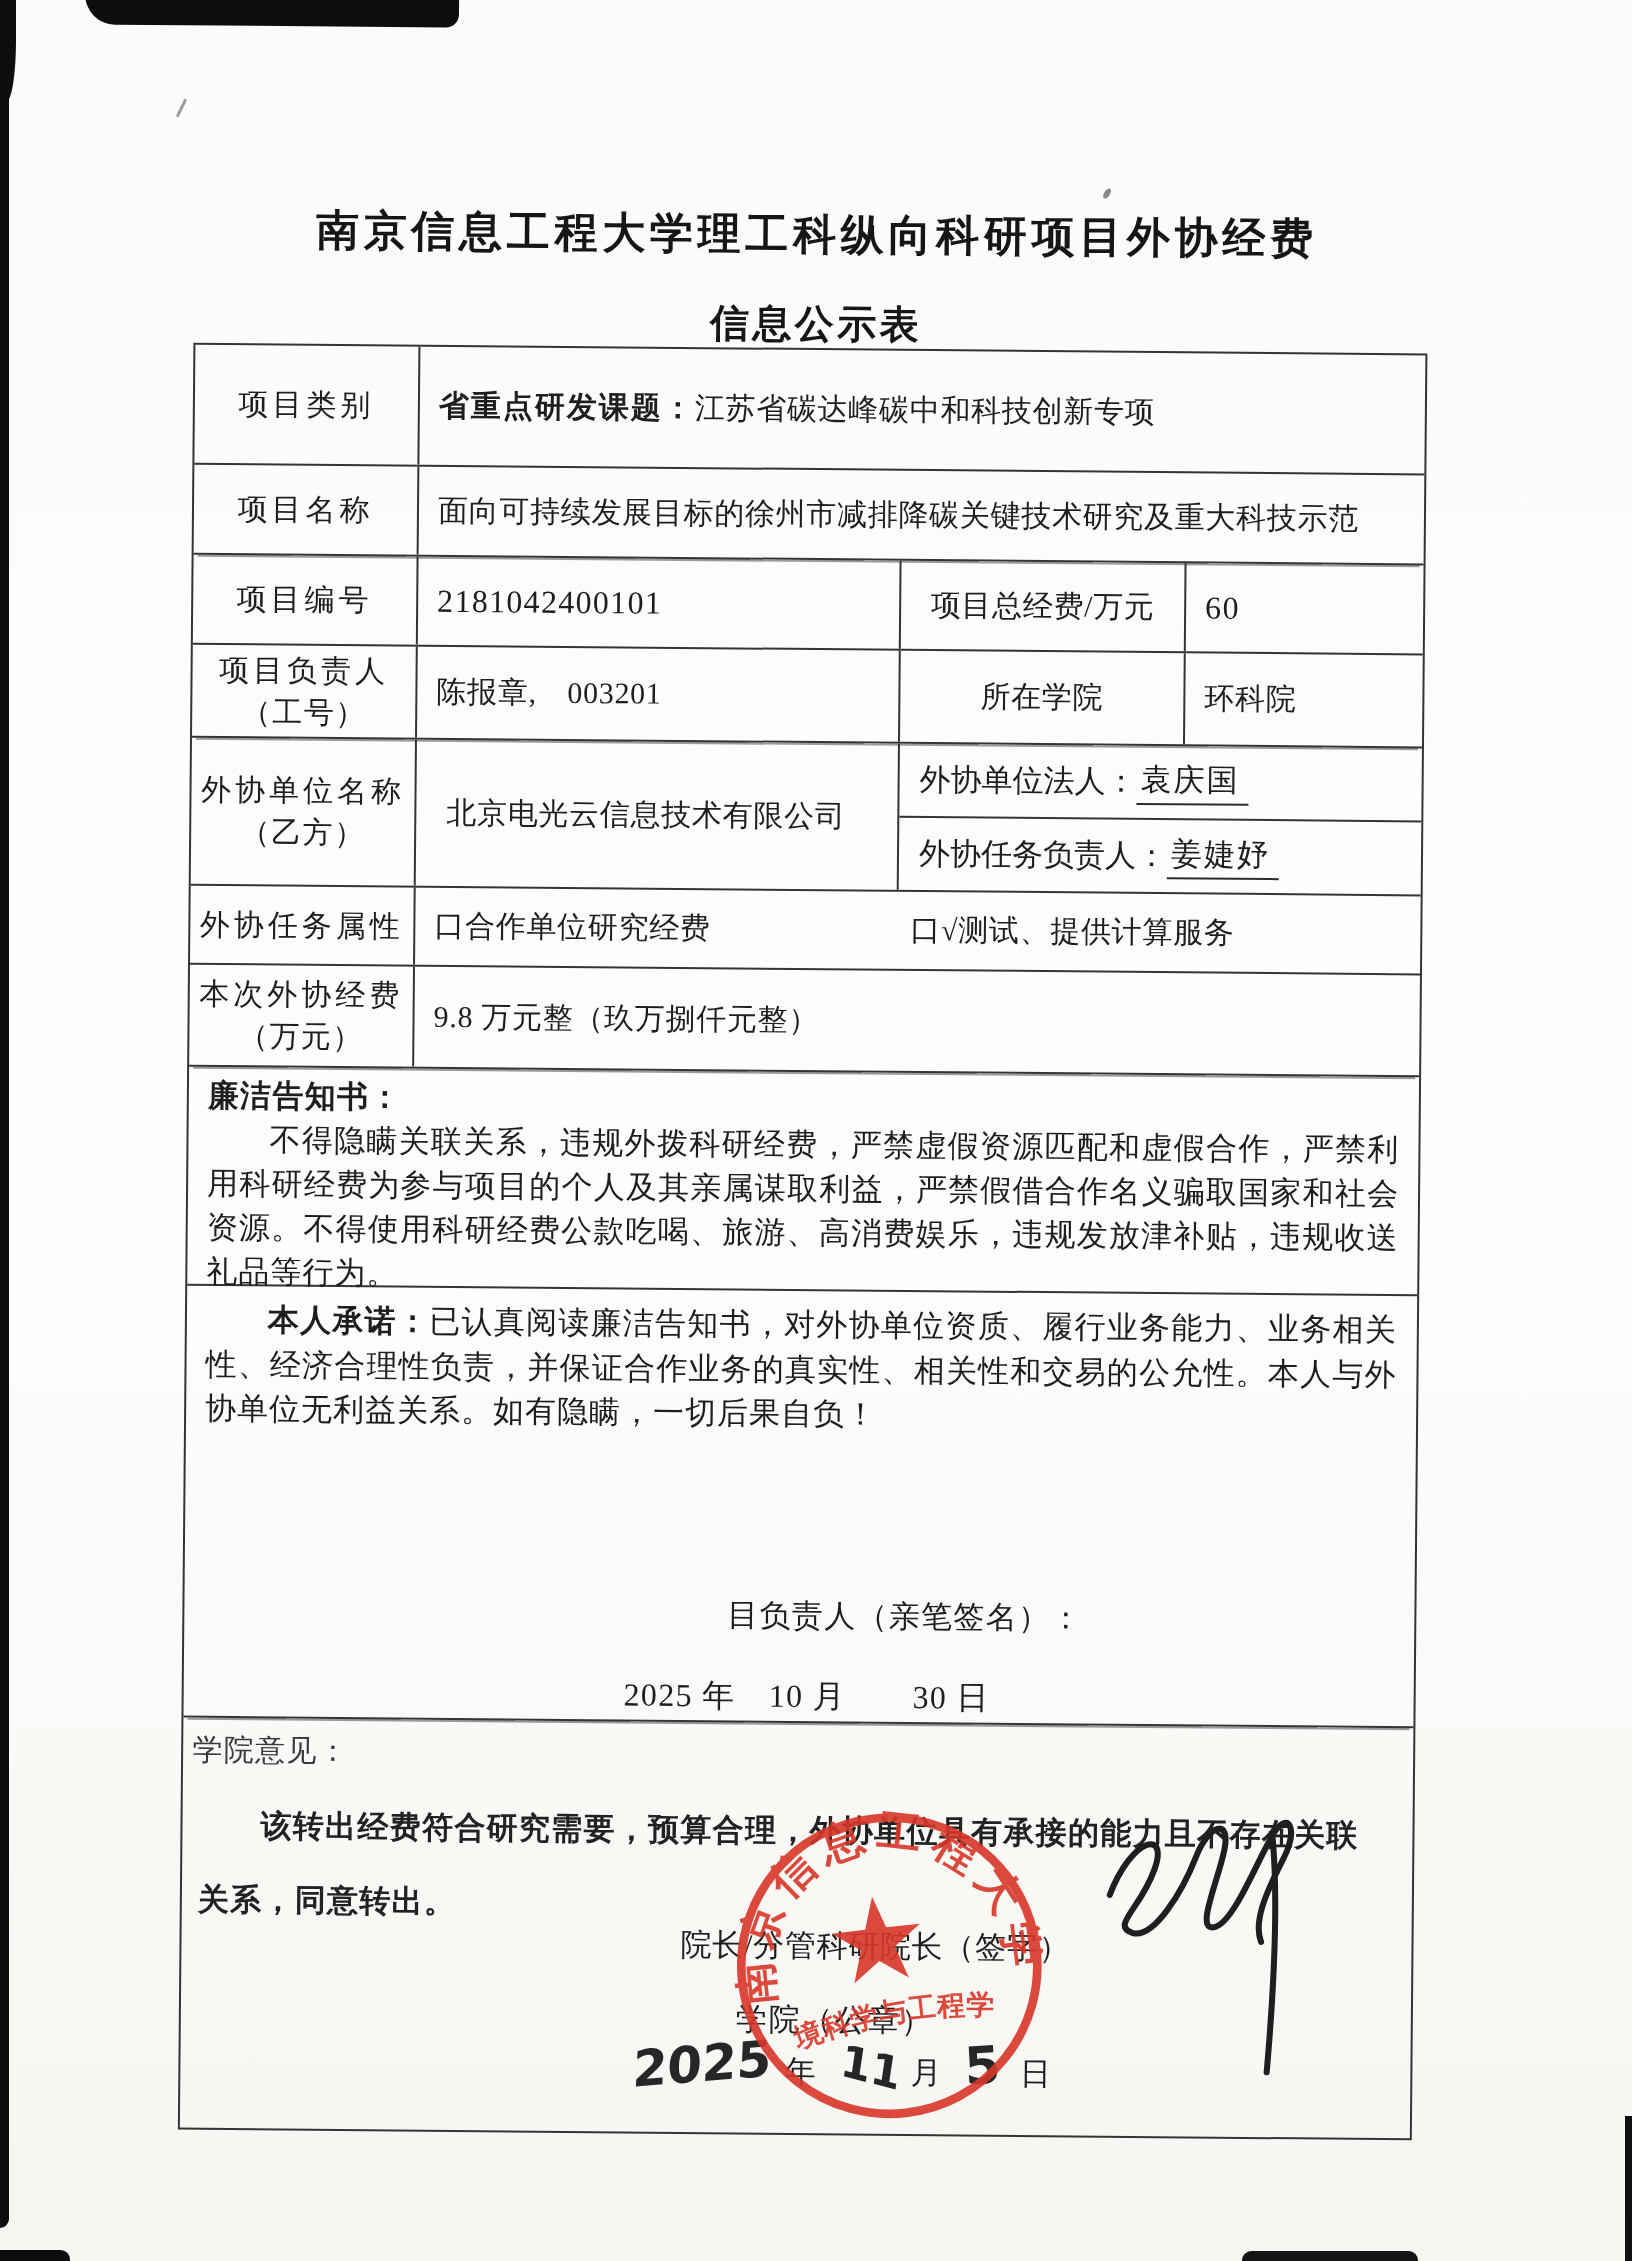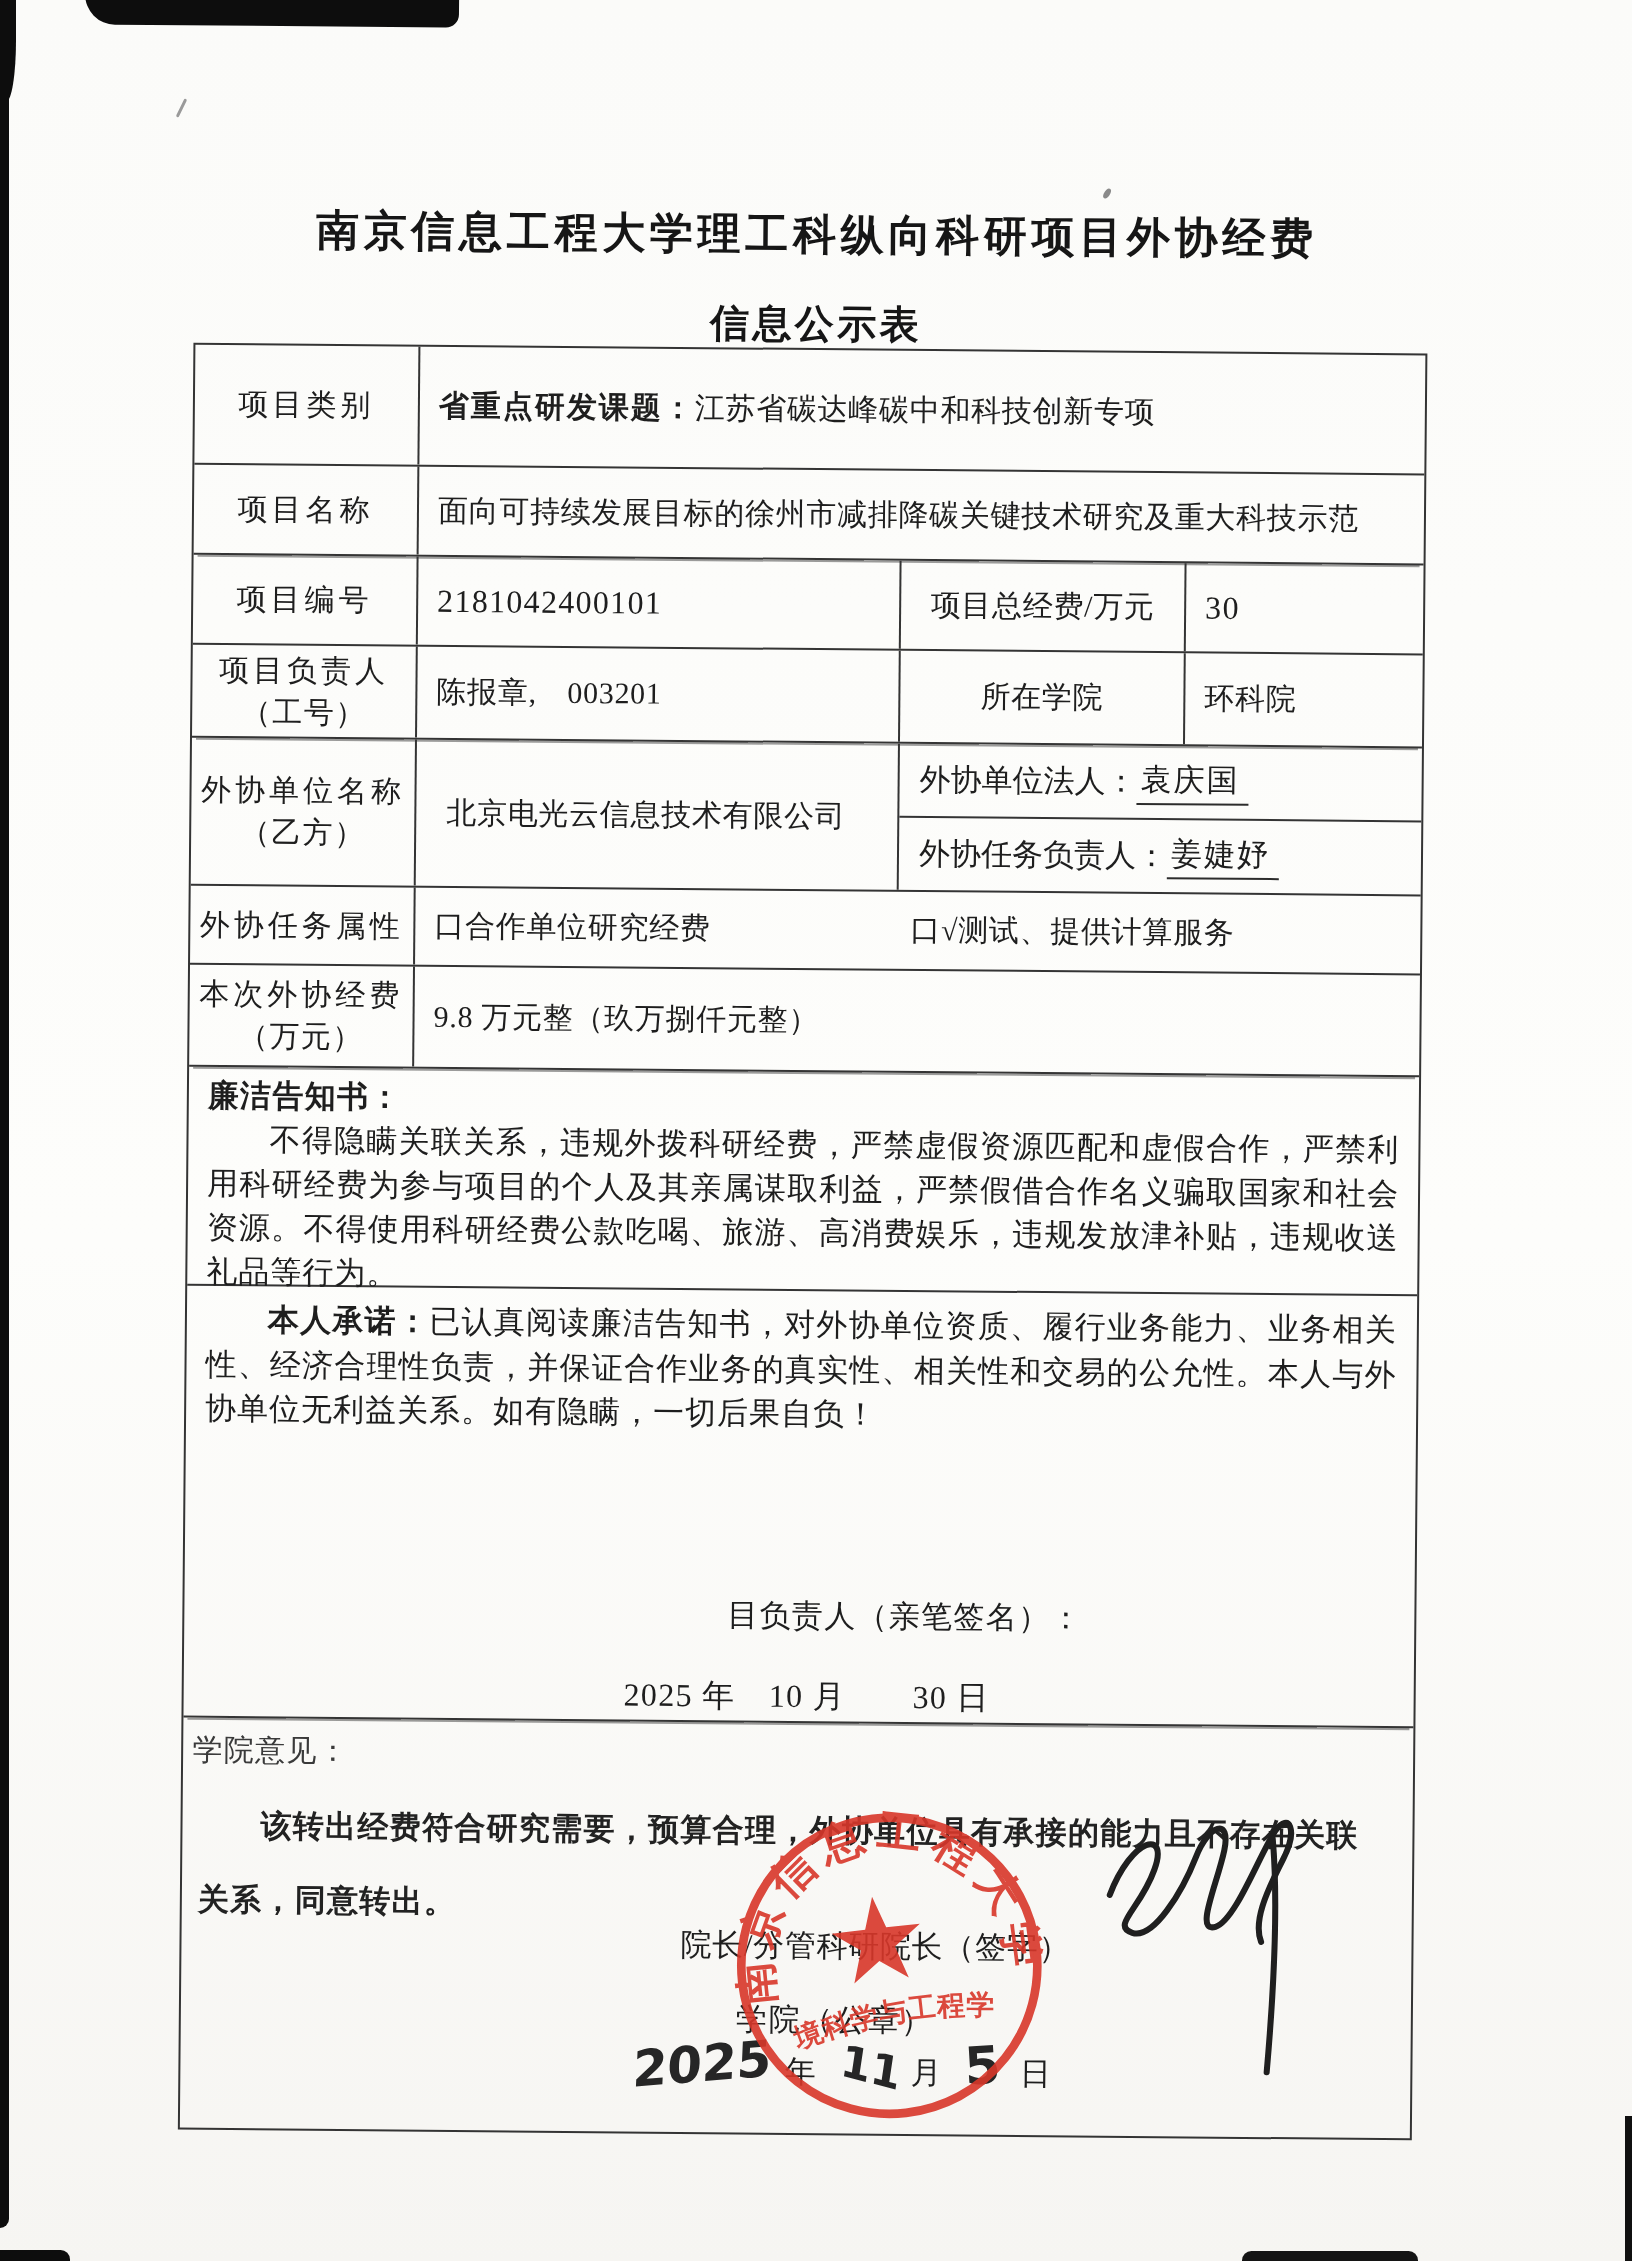--- a/index.html
+++ b/index.html
@@ -110,21 +110,21 @@
 
       <div class="row h134">
         <div class="cell labelcell">项目编号</div>
         <div class="cell w718 pl28">
           <span class="num">2181042400101</span>
         </div>
         <div class="cell w424 center">
           <span class="val">项目总经费/万元</span>
         </div>
         <div class="cell flex1 pl28">
-          <span class="num">30</span>
+          <span class="num">60</span>
         </div>
       </div>
 
       <div class="row h138 ghost">
         <div class="cell labelcell">
           <span>项目负责人</span>
           <span class="sub">（工号）</span>
         </div>
         <div class="cell w718 pl28">
           <span class="val pre">陈报章,　003201</span>

